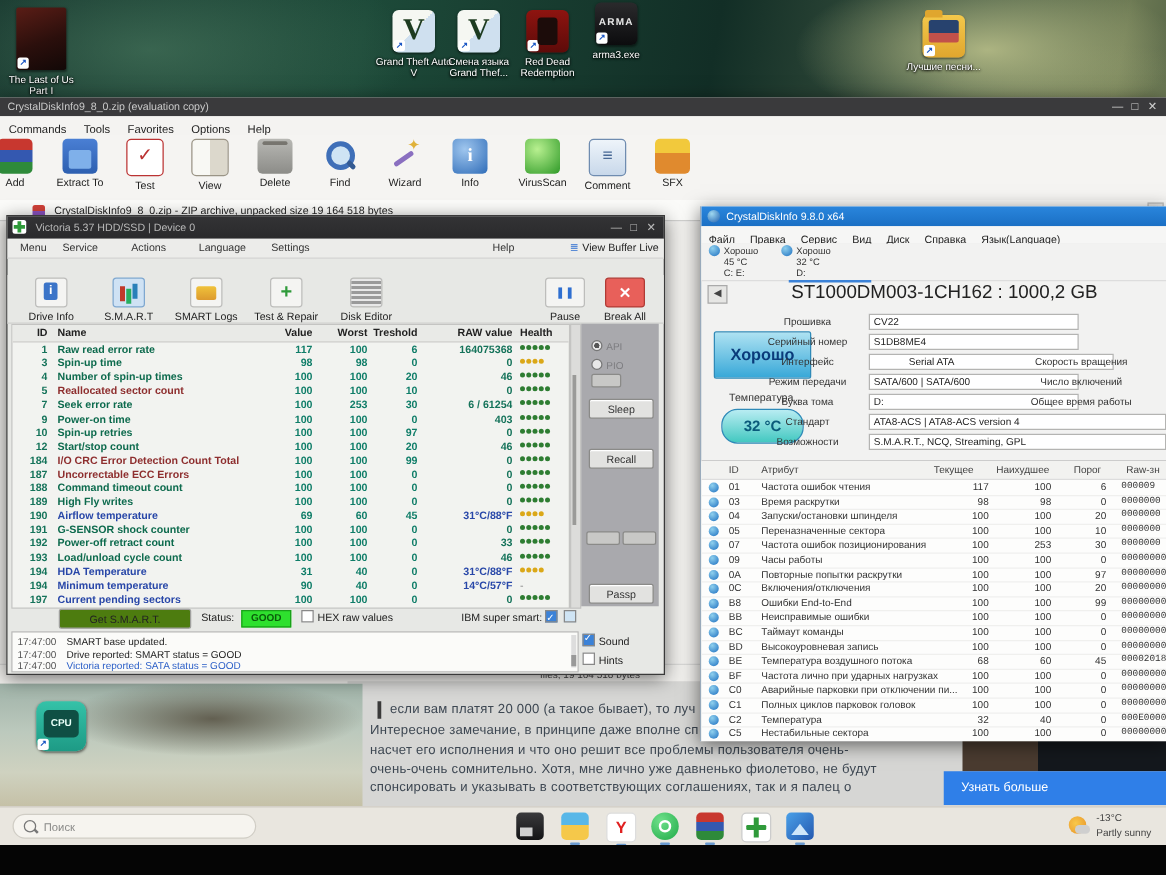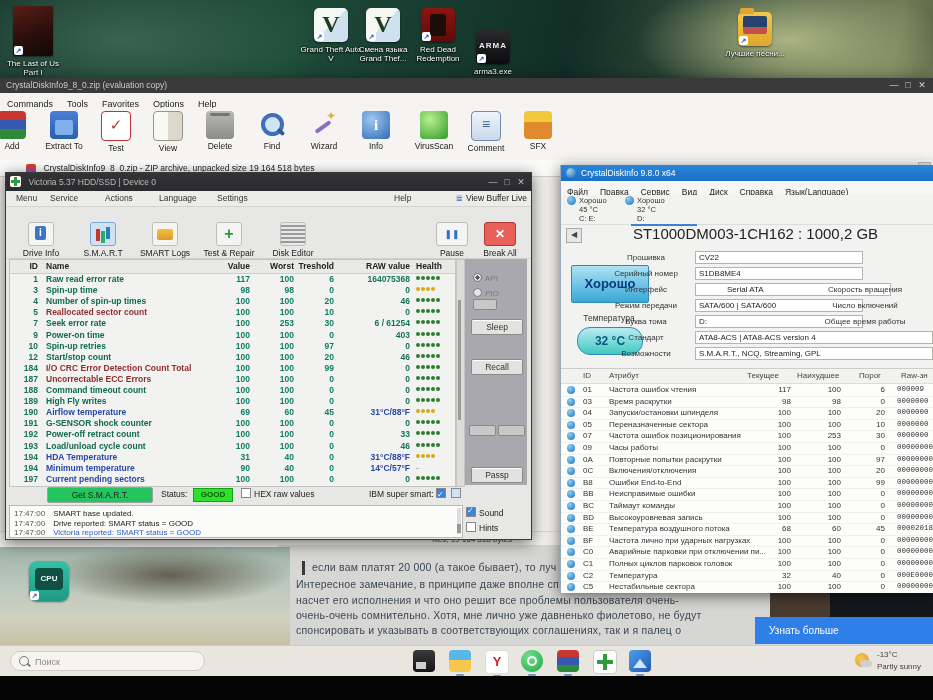--- a/index.html
+++ b/index.html
@@ -135,21 +135,21 @@
   #vc-scroll{position:absolute;left:450px;top:86px;width:7px;height:226px;background:#dcdcda;border:1px solid #c4c4c2;}
   #vc-scroll:after{content:"";position:absolute;left:1px;top:40px;width:3px;height:120px;background:#9a9a98;}
   #vc-side{position:absolute;left:459px;top:86px;width:62px;height:226px;background:#a9a9ad;}
   .radio{display:inline-block;width:7px;height:7px;border-radius:50%;border:1px solid #777;background:#e8e8e8;vertical-align:-1px;margin-right:3px;}
   .radio.sel{background:radial-gradient(circle,#555 40%,#e8e8e8 45%);}
   .side-lbl{font-size:8px;color:#7d7d80;}
   .side-btn{position:absolute;left:6px;width:50px;height:14px;background:#e2e2e0;border:1px solid #8a8a88;border-radius:2px;
     font-size:8.5px;line-height:14px;text-align:center;color:#333;box-shadow:0 1px 0 #fff inset;}
   .side-mini{position:absolute;width:22px;height:9px;background:#c8c8c6;border:1px solid #8a8a88;border-radius:2px;}
   #vc-bottom{position:absolute;left:3px;top:314px;width:518px;height:16px;font-size:8.5px;color:#222;}
-  #vc-getsmart{position:absolute;left:38px;top:0;width:104px;height:14px;background:#22c55e;border:1px solid #a0a09e;
+  #vc-getsmart{position:absolute;left:38px;top:0;width:104px;height:14px;background:#4d7c0f;border:1px solid #a0a09e;
     text-align:center;line-height:14px;border-radius:2px;}
   #vc-statuslbl{position:absolute;left:152px;line-height:15px;}
   #vc-good{position:absolute;left:184px;top:1px;width:38px;height:12px;background:#2ee02e;border:1px solid #19a019;
     color:#0a5c0a;font-weight:bold;text-align:center;line-height:12px;font-size:8px;}
   .cb{display:inline-block;width:8px;height:8px;border:1px solid #888;background:#fff;vertical-align:-1px;margin-right:3px;}
   .cb.on{background:#3b82d8;position:relative;}
   .cb.on:after{content:"✓";position:absolute;left:0px;top:-2px;color:#fff;font-size:8px;}
   #vc-hex{position:absolute;left:232px;line-height:15px;}
   #vc-ibm{position:absolute;left:360px;line-height:15px;}
   #vc-log{position:absolute;left:3px;top:332px;width:452px;height:31px;background:#fbfbf9;border:1px solid #b8b8b6;overflow:hidden;}
@@ -259,21 +259,21 @@
           <span class="shortcut">↗</span>
         </div>
         <span class="lbl">Смена языка Grand Thef...</span>
       </div>
       <div class="desk-icon" style="left: 407px; top: 8px;">
         <div class="glyph g-rdr">
           <span class="shortcut">↗</span>
         </div>
         <span class="lbl">Red Dead Redemption</span>
       </div>
-      <div class="desk-icon" style="left: 462px; top: 2px; margin-top: 28px;">
+      <div class="desk-icon" style="left: 462px; top: 2px;">
         <div class="glyph g-arma">
           <span class="shortcut">↗</span>
         </div>
         <span class="lbl">arma3.exe</span>
       </div>
       <div class="desk-icon" style="left: 724px; top: 12px;">
         <div class="glyph g-folder-music">
           <span class="shortcut">↗</span>
         </div>
         <span class="lbl">Лучшие песни...</span>
@@ -572,21 +572,21 @@
       <span id="vc-ibm">
         <span>IBM super smart:</span>
         <span class="cb on"></span>
         <span class="cb" style="background:#cfe4f4"></span>
       </span>
     </div>
     <div id="vc-log">
       <div id="vc-logscroll"></div>
     <div class="log-line" style="top: 3px;"><span class="log-time">17:47:00</span><span class="log-dark">SMART base updated.</span></div>
         <div class="log-line" style="top: 12.5px;"><span class="log-time">17:47:00</span><span class="log-dark">Drive reported: SMART status = GOOD</span></div>
-        <div class="log-line" style="top: 22px;"><span class="log-time">17:47:00</span><span class="log-blue">Victoria reported: SMART status = GOOD</span></div>
+        <div class="log-line" style="top: 22px;"><span class="log-time">17:47:00</span><span class="log-blue">Victoria reported: SATA status = GOOD</span></div>
       </div>
     <span id="vc-sound" style="top:334px;">
       <span class="cb on"></span><span>Sound</span>
     </span>
     <span id="vc-hints" style="top:349px;">
       <span class="cb"></span><span>Hints</span>
     </span>
   </div>
 
   <div class="win" id="cdi">

